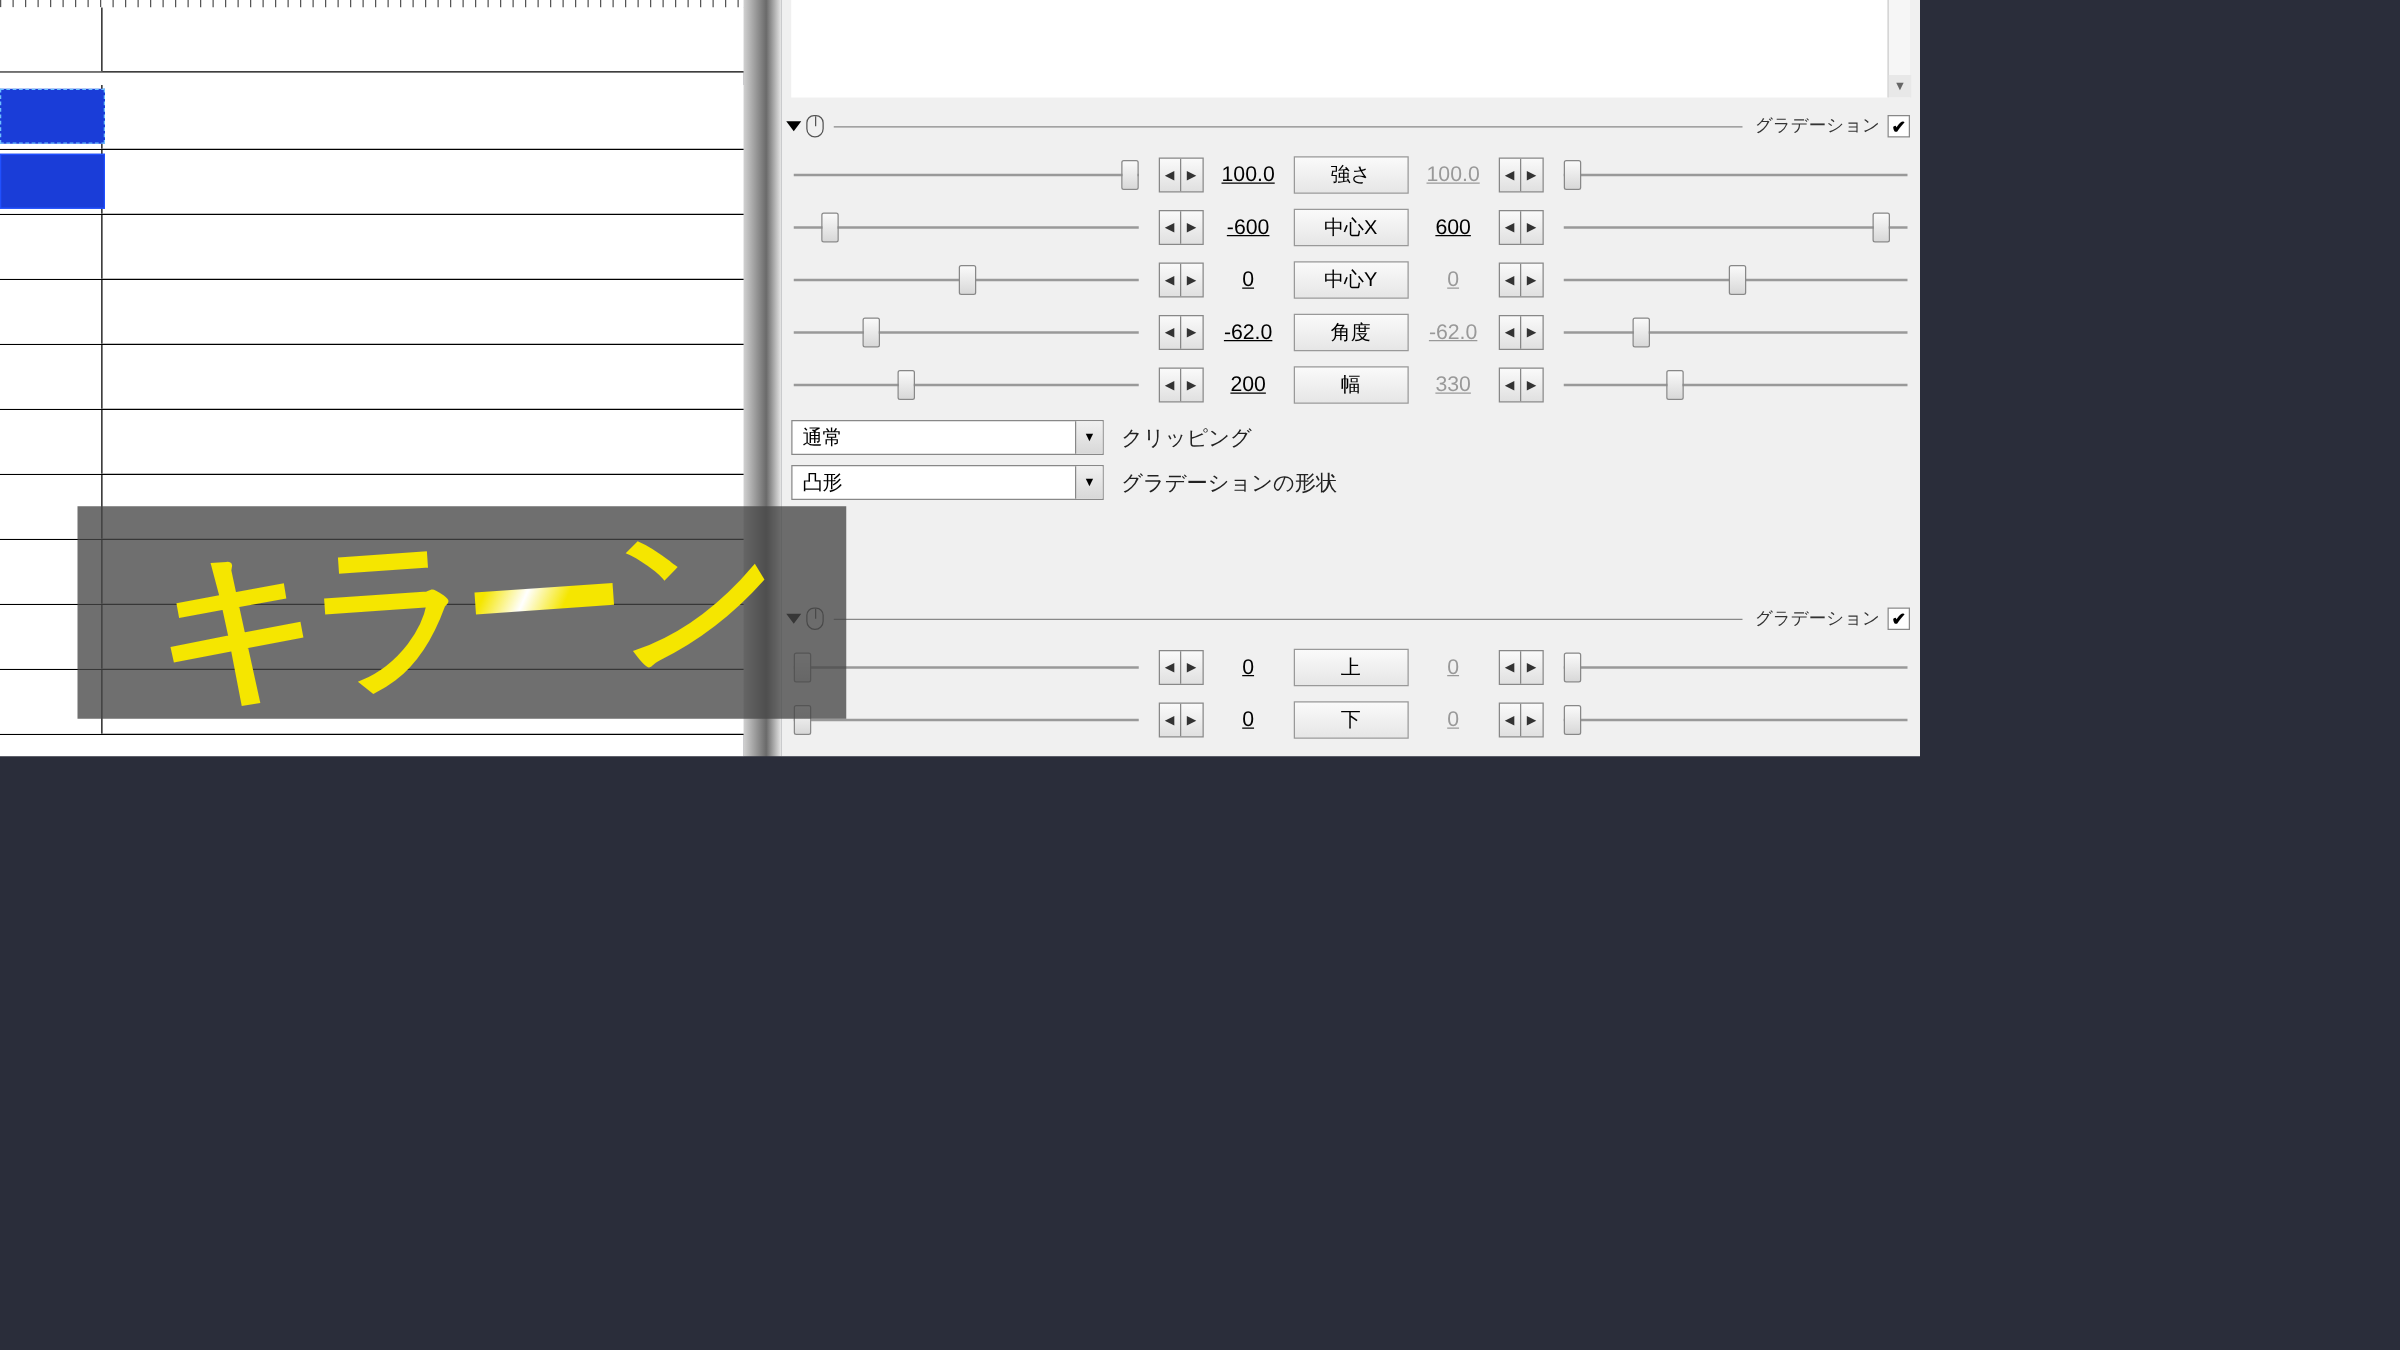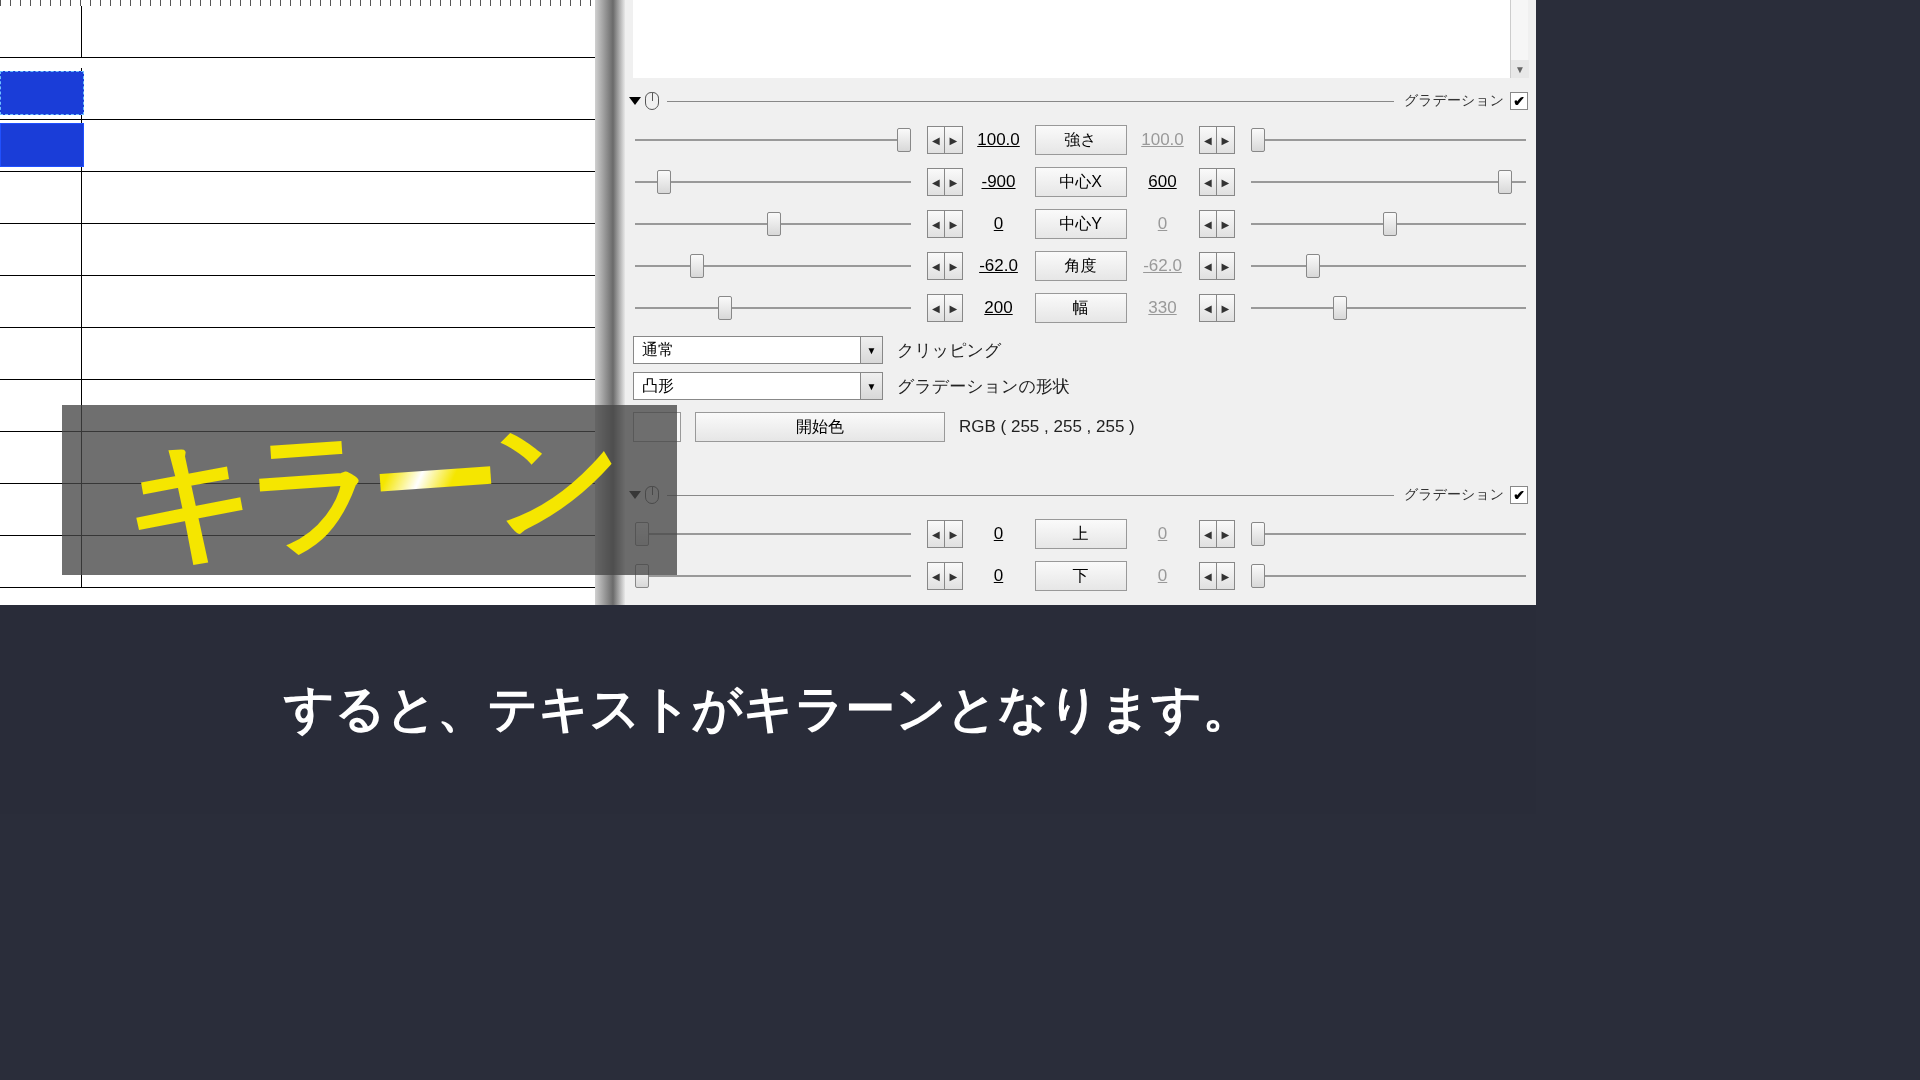--- a/index.html
+++ b/index.html
@@ -216,21 +216,21 @@
         <div class="param-row" style="top: 162px;">
     <div class="slider-area" style="width:200px">
       <div class="slider-track">
               <div class="slider-thumb" style="left:8%"></div>
             </div>
     </div>
     <div class="nudge">
             <div class="nudge-btn">◀</div>
             <div class="nudge-btn">▶</div>
           </div>
-    <div class="num">-900</div>
+    <div class="num">-600</div>
     <div class="pname">中心X</div>
     <div class="num ">600</div>
     <div class="nudge">
             <div class="nudge-btn">◀</div>
             <div class="nudge-btn">▶</div>
           </div>
     <div class="slider-area" style="width:200px">
       <div class="slider-track">
               <div class="slider-thumb" style="left:90%"></div>
             </div>
@@ -315,27 +315,20 @@
       <span class="combo-label">クリッピング</span>
     </div>
     <div class="combo-row" style="top:370px">
       <div class="combo">
         <span>凸形</span>
         <span class="combo-arrow">▼</span>
       </div>
       <span class="combo-label">グラデーションの形状</span>
     </div>
 
-    <div class="color-row" style="top:410px">
-      <div class="color-swatch"></div>
-      <div class="color-btn">
-          <span>開始色</span>
-        </div>
-      <span class="combo-label">RGB ( 255 , 255 , 255 )</span>
-    </div>
 
     <div class="section-header" style="top:484px">
       <span class="tri"></span>
       <span class="mouse-icon"></span>
       <div class="section-line"></div>
       <span class="section-label">グラデーション</span>
       <span class="checkbox">✔</span>
       <span style="width:8px"></span>
     </div>
 
@@ -386,16 +379,13 @@
             </div>
     </div>
         </div>
       </div>
   </div>
 
   <div class="overlay">
     <div class="overlay-text">キラーン</div>
   </div>
 
-  <div class="footer">
-    <div class="caption">すると、テキストがキラーンとなります。</div>
-  </div>
 </div>
 
 </body></html>

